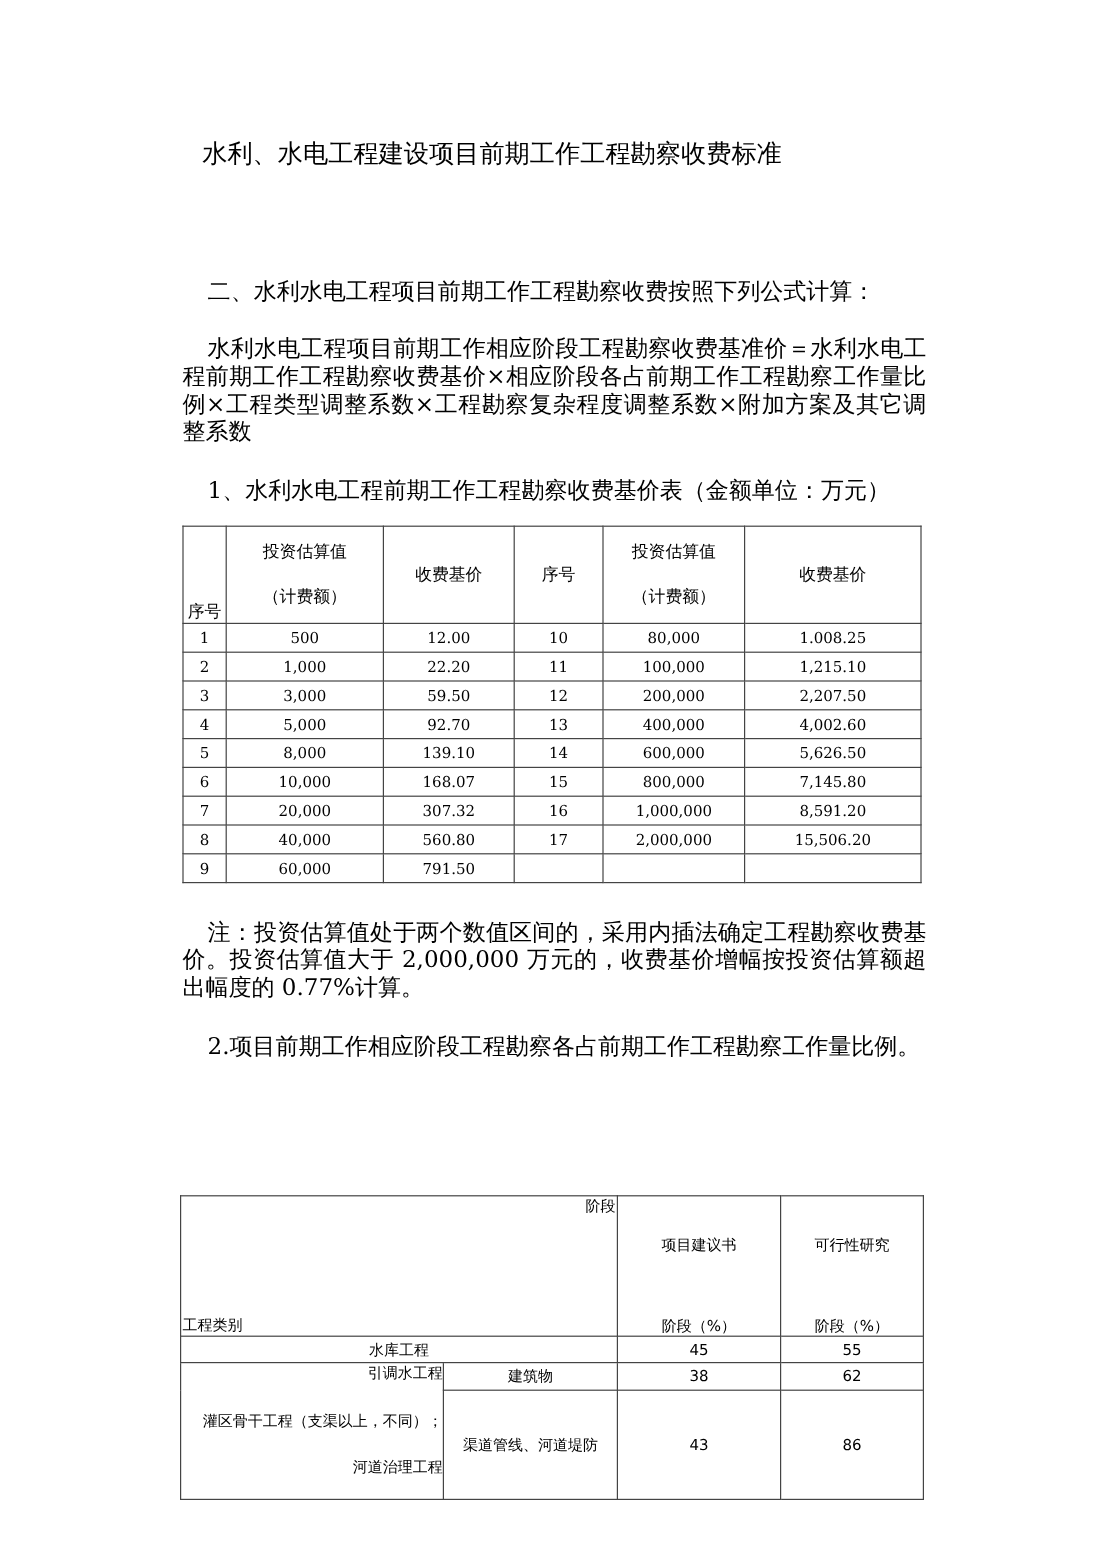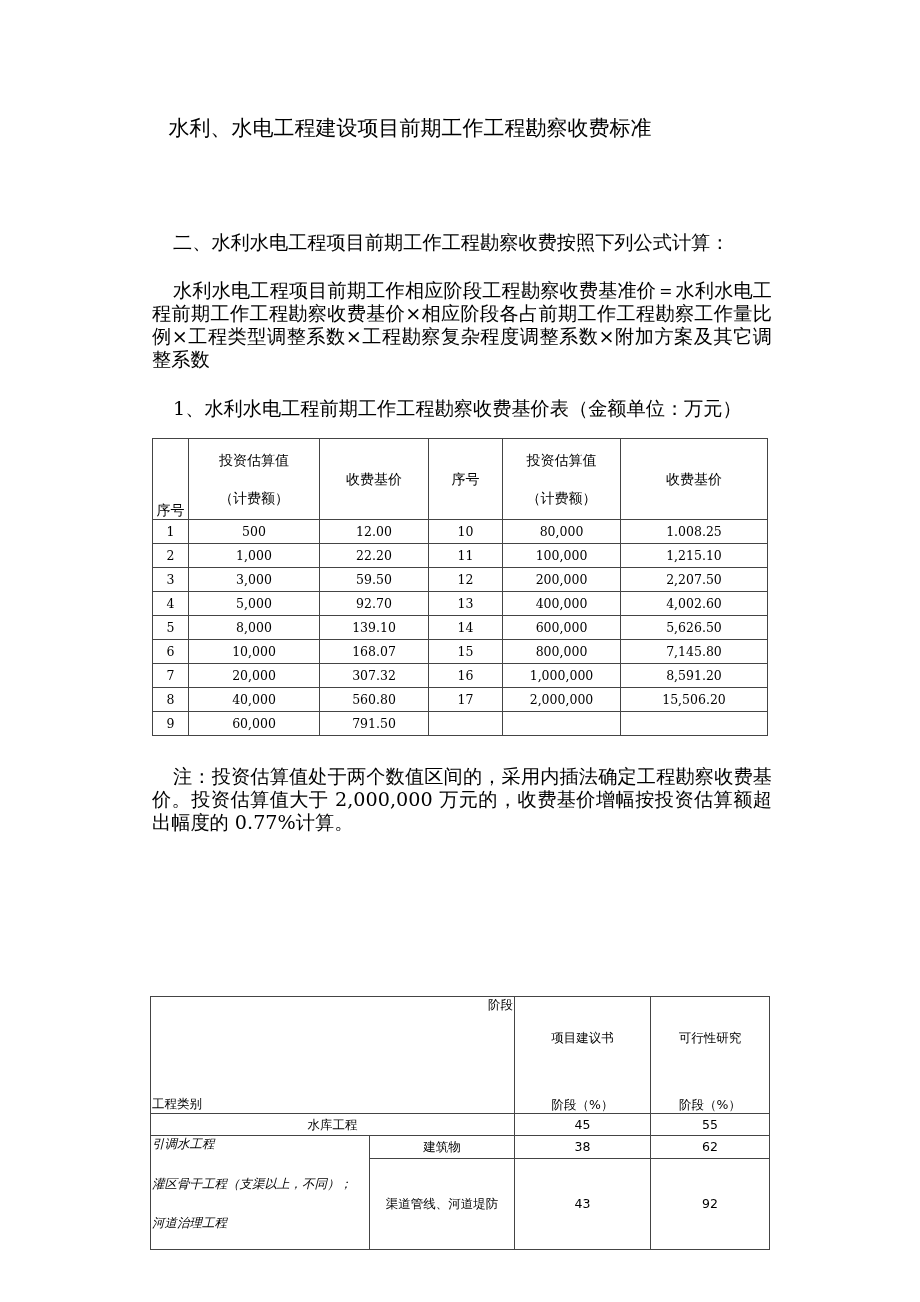--- a/index.html
+++ b/index.html
@@ -18,21 +18,21 @@
   .t1 tr.row td { height: 23px; }
   .t1 .seq-h { vertical-align: bottom; padding-bottom: 2px; line-height: 14px; }
   .t1 .inv-h { line-height: 38px; }
   .t2 { left: 150px; top: 996px; width: 619px; }
   .t2 td { font-family: "DejaVu Sans", "Liberation Sans", sans-serif; font-size: 12.5px; }
   .t2 .corner { position: relative; height: 53px; margin-top: 20px; }
   .t2 .corner .stage { position: absolute; right: 1px; top: 0px; }
   .t2 .corner .cat { position: absolute; left: 1px; bottom: 1px; }
   .t2 .sh { vertical-align: top; line-height: 36px; }
   .t2 .sh span { display:block;margin-top:32px; }
-  .t2 .cats { text-align: left; vertical-align: top; line-height: 36px; padding-left: 1px; font-style: italic; }
+  .t2 .cats { text-align: right; vertical-align: top; line-height: 36px; padding-left: 1px; }
   .t2 .cats span { display: block; }
 </style>
 </head>
 <body>
 
 <div class="page">
 
   <div class="title">水利、水电工程建设项目前期工作工程勘察收费标准</div>
 
   <div class="para" style="top:231px;">二、水利水电工程项目前期工作工程勘察收费按照下列公式计算：</div>
@@ -132,20 +132,21 @@
       <td>60,000</td>
       <td>791.50</td>
       <td></td>
       <td></td>
       <td></td>
     </tr>
   </tbody>
     </table>
 
   <div class="para" style="top:765px;">注：投资估算值处于两个数值区间的，采用内插法确定工程勘察收费基价。投资估算值大于 2,000,000 万元的，收费基价增幅按投资估算额超出幅度的 0.77%计算。</div>
+  <div class="para" style="top:860px;">2.项目前期工作相应阶段工程勘察各占前期工作工程勘察工作量比例。</div>
 
   <table class="t2">
     <colgroup>
       <col style="width:219px">
         <col style="width:145px">
         <col style="width:136px">
         <col style="width:119px">
     </colgroup>
     <tbody>
         <tr>
@@ -173,18 +174,18 @@
         <span style="line-height:20px;margin-top:20px;">灌区骨干工程（支渠以上，不同）；</span>
         <span style="line-height:20px;margin-top:19px;">河道治理工程</span>
       </td>
       <td>建筑物</td>
       <td>38</td>
       <td>62</td>
     </tr>
     <tr style="height:91px;">
       <td>渠道管线、河道堤防</td>
       <td>43</td>
-      <td>92</td>
+      <td>86</td>
     </tr>
   </tbody>
     </table>
 
 </div>
 
 </body></html>

